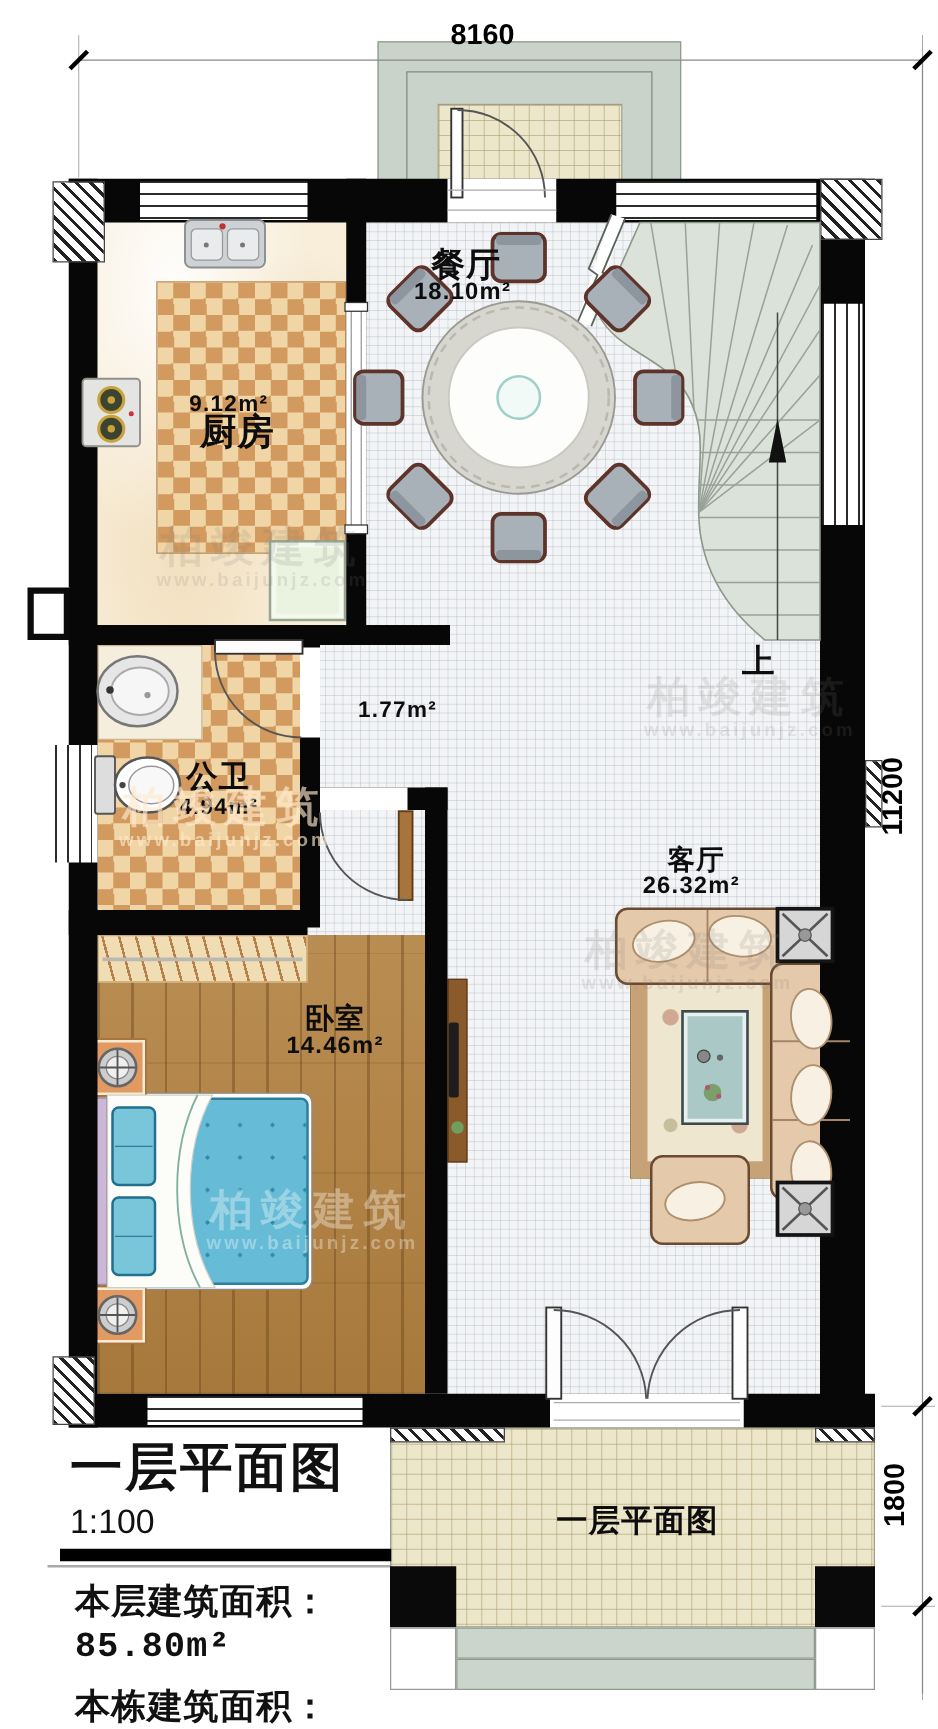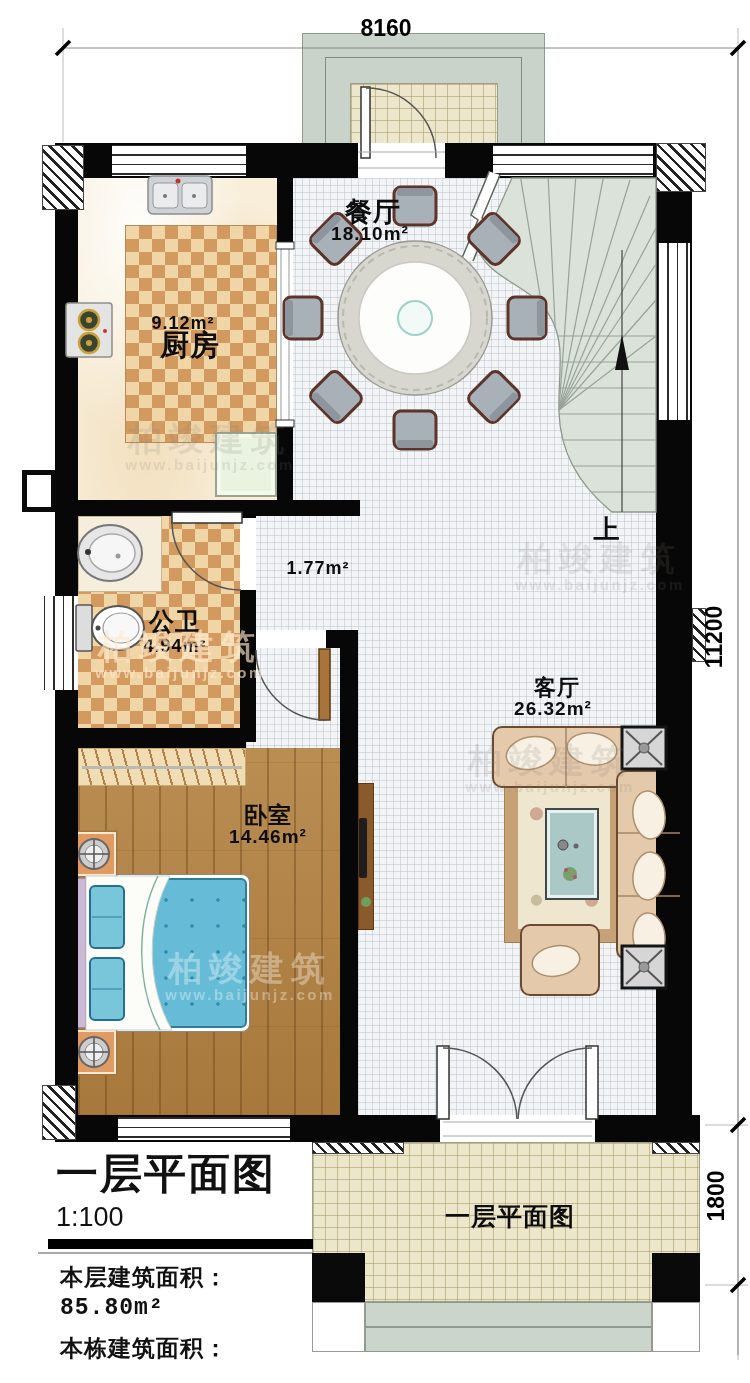--- a/index.html
+++ b/index.html
@@ -63,21 +63,21 @@
   .wm .b{font-size:34px;font-weight:bold;letter-spacing:7px;}
   .wm .s{font-size:15px;letter-spacing:2.5px;font-weight:bold;}
   .wm-grey{color:rgba(128,124,118,.17);}
   .wm-warm{color:rgba(255,232,205,.65);}
   .wm-white{color:rgba(255,255,255,.35);}
   
   .tb-title{font-size:42px;font-weight:bold;letter-spacing:2px;}
   .tb-scale{font-size:27px;font-weight:normal;margin-left:18px;}
   .tb-bar{background:#000;height:10px;}
   .tb-line{background:#a9a9a9;height:2px;}
-  .tb-stat{font-size:23px;font-weight:bold;letter-spacing:1px;}
+  .tb-stat{font-size:28px;font-weight:bold;letter-spacing:1px;}
   .tb-stat .val{font-family:"Liberation Mono",monospace;font-weight:bold;}
 </style>
 </head>
 <body>
 
 <div class="plan">
 
   <div class="abs gporch" style="left:302px;top:33px;width:243px;height:115px;"></div>
   <div class="abs" style="left:325px;top:57px;width:197px;height:91px;border:1.5px solid #7d8c7e;box-sizing:border-box;"></div>
   <div class="abs porchtile" style="left:350px;top:83px;width:148px;height:65px;border:1px solid #9aa08c;"></div>

